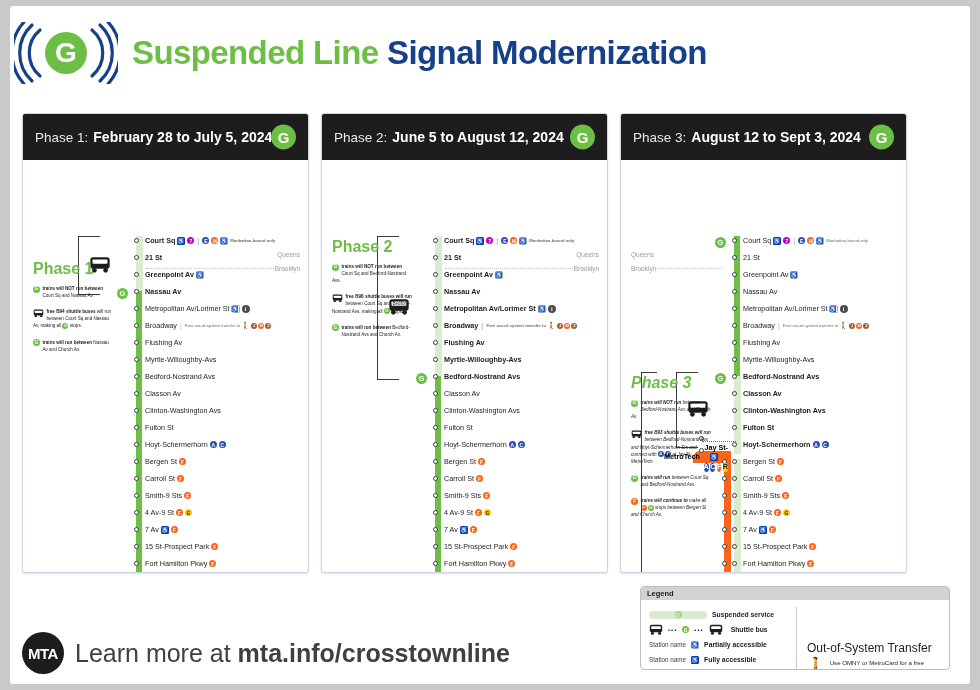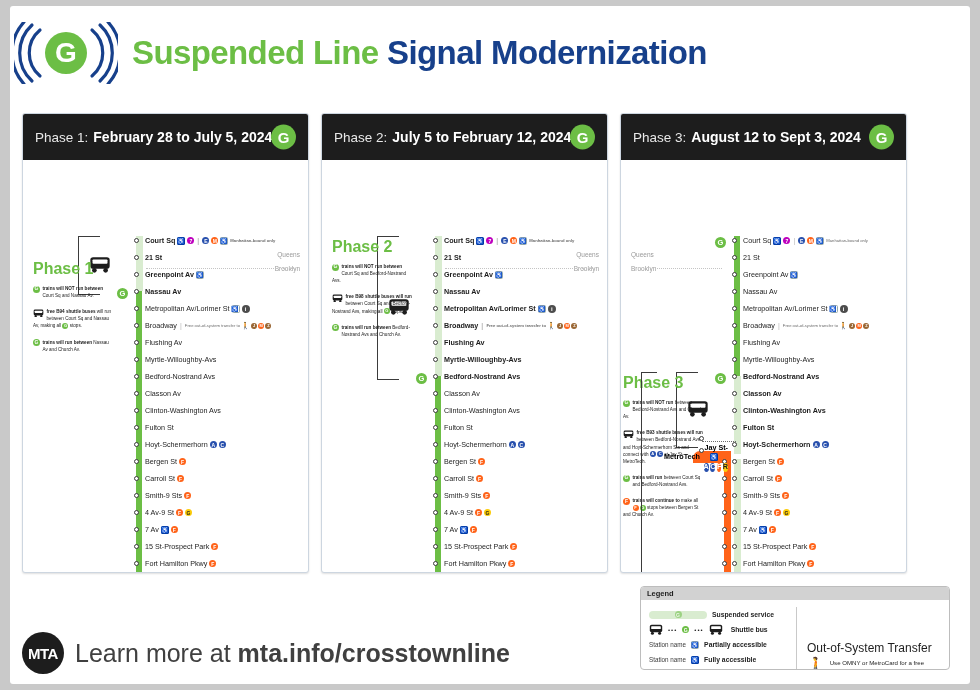--- a/index.html
+++ b/index.html
@@ -340,21 +340,21 @@
               <span class="bul b7 f">F</span>
             </div>
           </div>
           <div class="st"></div>
         </div>
       </div>
     </div>
     <div class="panel">
       <div class="panel-head">
         <span class="ph-label">Phase 2:</span>
-        <span class="ph-date">July 5 to February 12, 2024</span>
+        <span class="ph-date">June 5 to August 12, 2024</span>
         <div class="ph-g">G</div>
       </div>
       <div class="panel-body">
         <div class="line susp" style="left: 113px; top: 76px; height: 140px; width: 7px;"></div>
         <div class="line green" style="left: 113px; top: 216px; height: 210px; width: 6px;"></div>
         <div class="bracket" style="left: 55px; top: 76px; width: 22px; height: 144px;"></div>
         <div style="position: absolute; left: 66px; top: 138px;"><svg width="22" height="17.16" viewBox="0 0 14 11">
             <rect x="0.8" y="0.8" width="12.4" height="7.4" rx="1.8" fill="#1d1d1d"></rect>
             <rect x="2.2" y="2.2" width="9.6" height="2.8" rx="0.6" fill="#fff"></rect>
             <circle cx="3.4" cy="9.2" r="1.5" fill="#1d1d1d"></circle>
@@ -544,21 +544,21 @@
         <div style="position: absolute; left: 78px; top: 276px; width: 5px; height: 5px; border-radius: 50%; background: rgb(255, 255, 255); border: 1.2px solid rgb(59, 59, 59);"></div>
         <div style="position: absolute; left: 78px; top: 288px; width: 5px; height: 5px; border-radius: 50%; background: rgb(255, 255, 255); border: 1.2px solid rgb(59, 59, 59);"></div>
         <div class="line susp" style="left: 113px; top: 299px; height: 144px; width: 7px;"></div>
         <div class="bracket" style="left: 55px; top: 212px; width: 22px; height: 76px;"></div>
         <div style="position: absolute; left: 66px; top: 240px;"><svg width="22" height="17.16" viewBox="0 0 14 11">
             <rect x="0.8" y="0.8" width="12.4" height="7.4" rx="1.8" fill="#1d1d1d"></rect>
             <rect x="2.2" y="2.2" width="9.6" height="2.8" rx="0.6" fill="#fff"></rect>
             <circle cx="3.4" cy="9.2" r="1.5" fill="#1d1d1d"></circle>
             <circle cx="10.6" cy="9.2" r="1.5" fill="#1d1d1d"></circle>
           </svg></div>
-        <div class="info" style="left: 2px; top: 214px;">
+        <div class="info" style="left: 10px; top: 214px; font-style: italic;">
           <div class="info-title">Phase 3</div>
           <div class="note"><span class="note-ic"><span class="bul b7 g">G</span></span><b> trains will NOT run </b><span>between Bedford-Nostrand Avs and Church Av.</span></div>
           <div class="note"><span class="note-ic"><svg width="11" height="8.58" viewBox="0 0 14 11">
                 <rect x="0.8" y="0.8" width="12.4" height="7.4" rx="1.8" fill="#1d1d1d"></rect>
                 <rect x="2.2" y="2.2" width="9.6" height="2.8" rx="0.6" fill="#fff"></rect>
                 <circle cx="3.4" cy="9.2" r="1.5" fill="#1d1d1d"></circle>
                 <circle cx="10.6" cy="9.2" r="1.5" fill="#1d1d1d"></circle>
               </svg></span><b> free B93 shuttle buses will run </b><span>between Bedford-Nostrand Avs and Hoyt-Schermerhorn Sts and connect with <span class="bul b6 a">A</span> <span class="bul b6 c">C</span> at Jay St-MetroTech.</span></div>
           <div class="note"><span class="note-ic"><span class="bul b7 g">G</span></span><b> trains will run </b><span>between Court Sq and Bedford-Nostrand Avs.</span></div>
           <div class="note"><span class="note-ic"><span class="bul b7 f">F</span></span><b> trains will continue to </b><span>make all <span class="bul b6 f">F</span> <span class="bul b6 g">G</span> stops between Bergen St and Church Av.</span></div>

